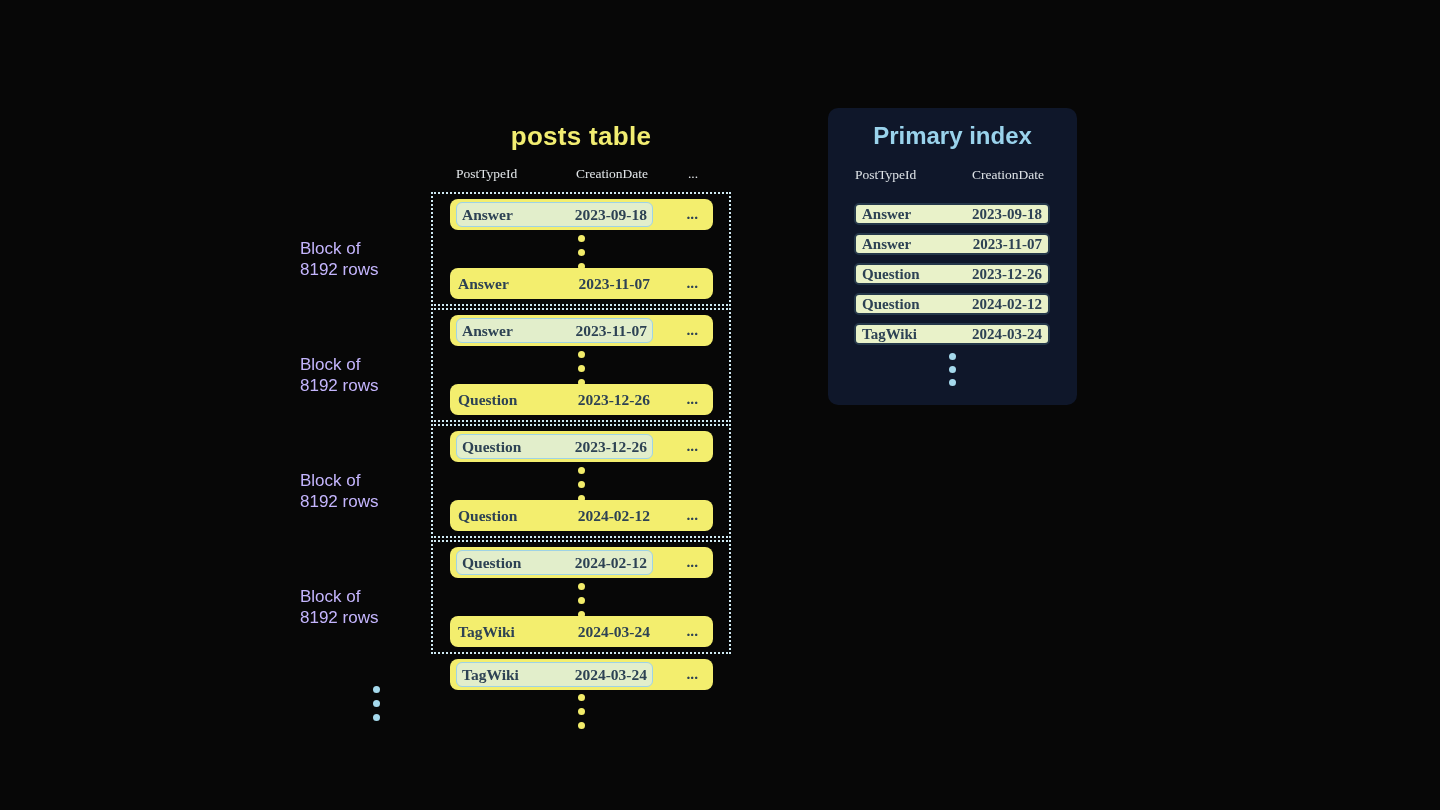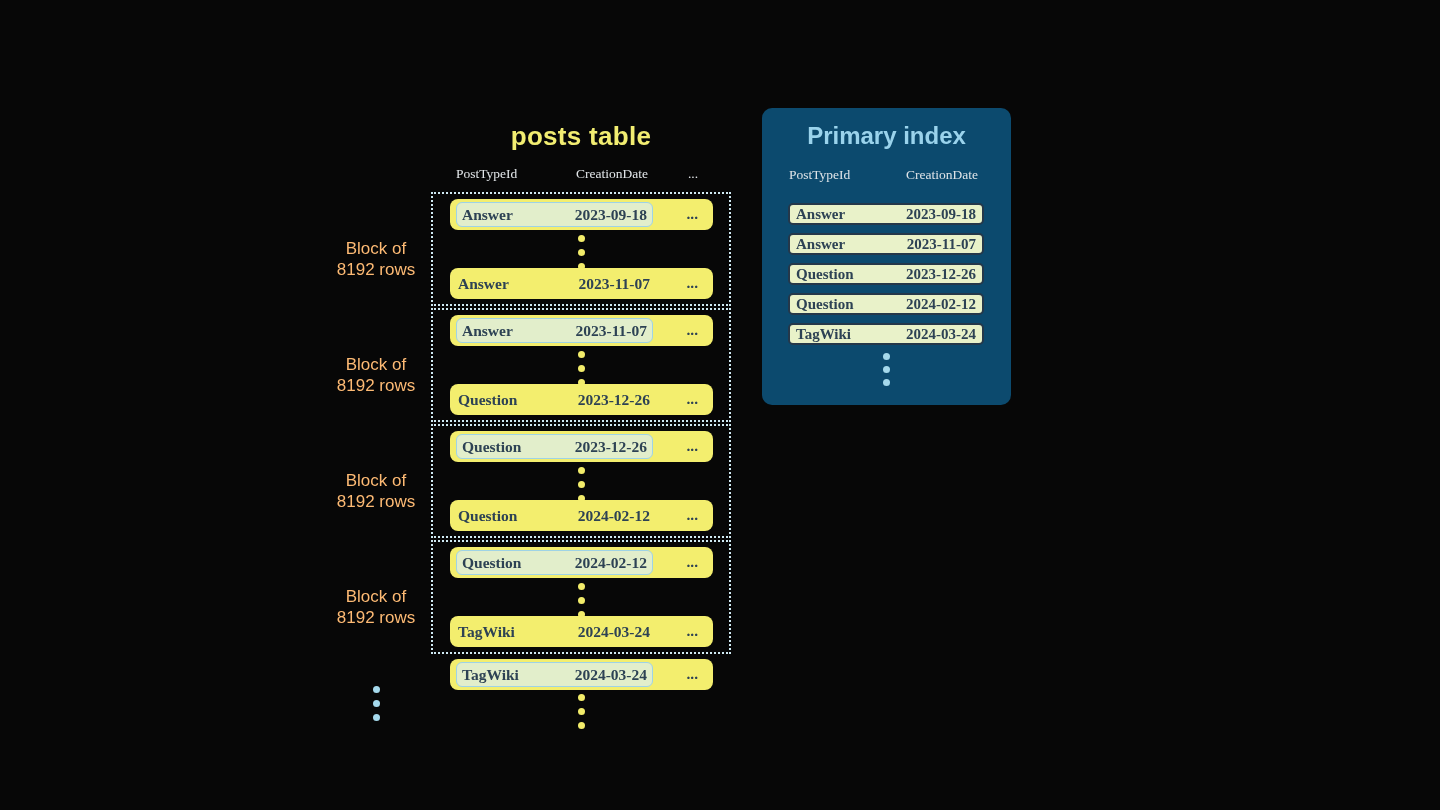--- a/index.html
+++ b/index.html
@@ -46,39 +46,39 @@
     position:absolute; left:8px; top:0; width:192px; height:100%;
     display:flex; justify-content:space-between; align-items:center;
   }
   .cell { font-size:15.5px; font-weight:700; color:#2d4254; }
   .row-ellipsis {
     position:absolute; right:15px; top:50%; transform:translateY(-55%);
     font-size:15.5px; font-weight:700; color:#2d4254;
   }
 
   .block-label {
-    position:absolute; left:300px; width:152px; text-align:center;
-    color:#fdba74; font-size:17px; line-height:21px; font-weight:500;
+    position:absolute; left:300px; width:152px; 
+    color:#c4b5fd; font-size:17px; line-height:21px; font-weight:500;
   }
 
   .dots {
     position:absolute; display:flex; flex-direction:column;
     align-items:center; gap:7px;
   }
   .dot { width:7px; height:7px; border-radius:50%; }
   .dot.yellow { background:#f2ec6a; }
   .dot.blue   { background:#a5d9ec; }
   .block .dots { left:17px; width:263px; top:41px; }
   .dots.table-bottom { left:450px; top:694px; width:263px; }
   .dots.left-more    { left:300px; top:686px; width:152px; }
 
   
   .panel {
-    position:absolute; left:762px; top:108px; width:249px; height:297px;
-    background:#0c4a6e; border-radius:10px;
+    position:absolute; left:828px; top:108px; width:249px; height:297px;
+    background:#0f172a; border-radius:10px;
   }
   .panel-title {
     position:absolute; top:14px; left:0; width:100%; text-align:center;
     font-size:24px; font-weight:600; color:#9ad3ec;
   }
   .panel-header {
     position:absolute; top:59px; left:27px; width:189px;
     display:flex; justify-content:space-between;
     font-size:13.5px; color:#dfe4e8;
   }

